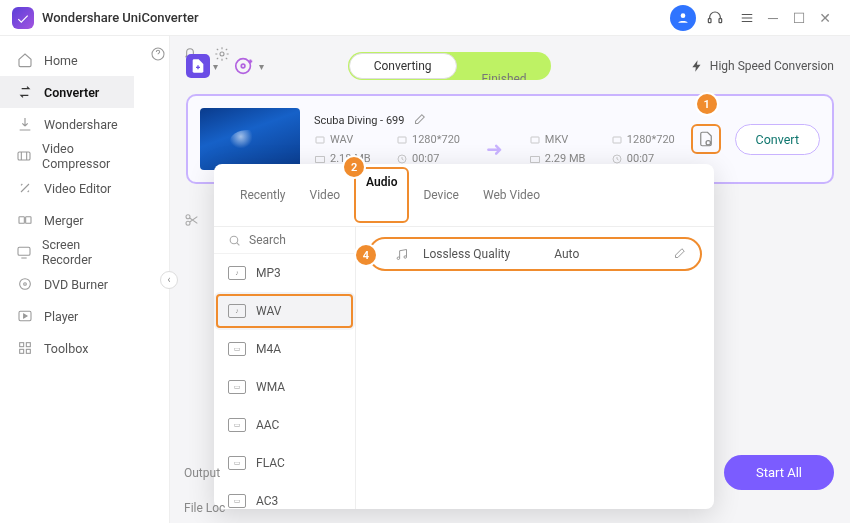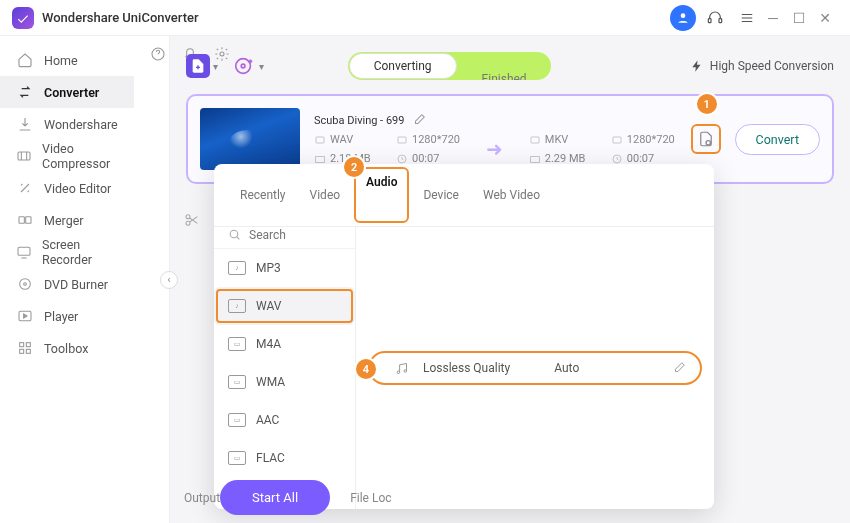--- a/index.html
+++ b/index.html
@@ -49,33 +49,33 @@
 .cell { display: flex; align-items: center; gap: 4px; min-width: 64px; }
 .arrow { color: #c9b3ff; font-size: 20px; margin: 0 8px; }
 .set-btn { width: 30px; height: 30px; border: 2px solid #f08c2e; border-radius: 6px; display: flex; align-items: center; justify-content: center; color: #888; cursor: pointer; }
 .convert { border: 1px solid #c9b3ff; color: #0f766e; background: #fff; border-radius: 18px; padding: 7px 20px; font-size: 12.5px; margin-left: 14px; cursor: pointer; }
 
 .popup { position: absolute; left: 214px; top: 164px; width: 500px; height: 345px; background: #fff; border-radius: 8px; box-shadow: 0 6px 28px rgba(0,0,0,.14); display: flex; flex-direction: column; }
 .ptabs { display: flex; border-bottom: 1px solid #eee; padding: 0 14px; }
 .ptab { padding: 24px 12px; font-size: 12px; color: #777; cursor: pointer; position: relative; }
 .ptab.on { color: #111; font-weight: 600; }
 .ptab.on.boxed { border: 2px solid #f08c2e; border-radius: 6px; padding: 6px 10px; margin: 3px 2px; }
-.pbody { flex: 1; display: flex; overflow: hidden; align-items: center; }
+.pbody { flex: 1; display: flex; overflow: hidden; }
 .plist { width: 142px; border-right: 1px solid #eee; overflow-y: auto; }
 .psearch { display: flex; align-items: center; gap: 8px; padding: 6px 14px; border-bottom: 1px solid #f2f2f2; color: #aaa; font-size: 12px; }
 .psearch input { border: none; outline: none; font-size: 12px; width: 86px; color: #555; }
 .fmt { height: 38px; display: flex; align-items: center; gap: 10px; padding: 0 14px; font-size: 12px; color: #555; cursor: pointer; }
 .fmt.sel { background: #f3f3f5; }
 .fmt.boxed { outline: 2px solid #f08c2e; border-radius: 6px; outline-offset: -4px; }
 .fmt .fic { width: 18px; height: 14px; border: 1.3px solid #999; border-radius: 2px; font-size: 7px; display: flex; align-items: center; justify-content: center; color: #999; }
 .presets { flex: 1; padding: 10px 12px; }
 .preset { border: 2px solid #f08c2e; border-radius: 18px; height: 34px; display: flex; align-items: center; gap: 14px; padding: 0 14px 0 24px; font-size: 12px; color: #555; position: relative; }
 .preset .edit { margin-left: auto; color: #999; cursor: pointer; }
 
-.footer { position: absolute; left: 184px; right: 16px; bottom: 8px; display: flex; flex-direction: row; gap: 20px; font-size: 12px; color: #888; }
+.footer { position: absolute; left: 184px; right: 16px; bottom: 8px; display: flex; flex-direction: column; gap: 11px; font-size: 12px; color: #888; }
 .frow { display: flex; align-items: center; }
 .startall { margin-left: auto; background: #7b5cff; color: #fff; border: none; border-radius: 20px; padding: 10px 32px; font-size: 13px; cursor: pointer; }
 
 .callout { position: absolute; width: 20px; height: 20px; border-radius: 50%; background: #f08c2e; color: #fff; font-size: 11px; font-weight: 600; display: flex; align-items: center; justify-content: center; z-index: 30; box-shadow: 0 0 0 2px #fff; } 
 
 svg { display: block; }
 .mini-ic { width: 12px; height: 12px; color: #bbb; }
 </style>
 </head>
 <body>

